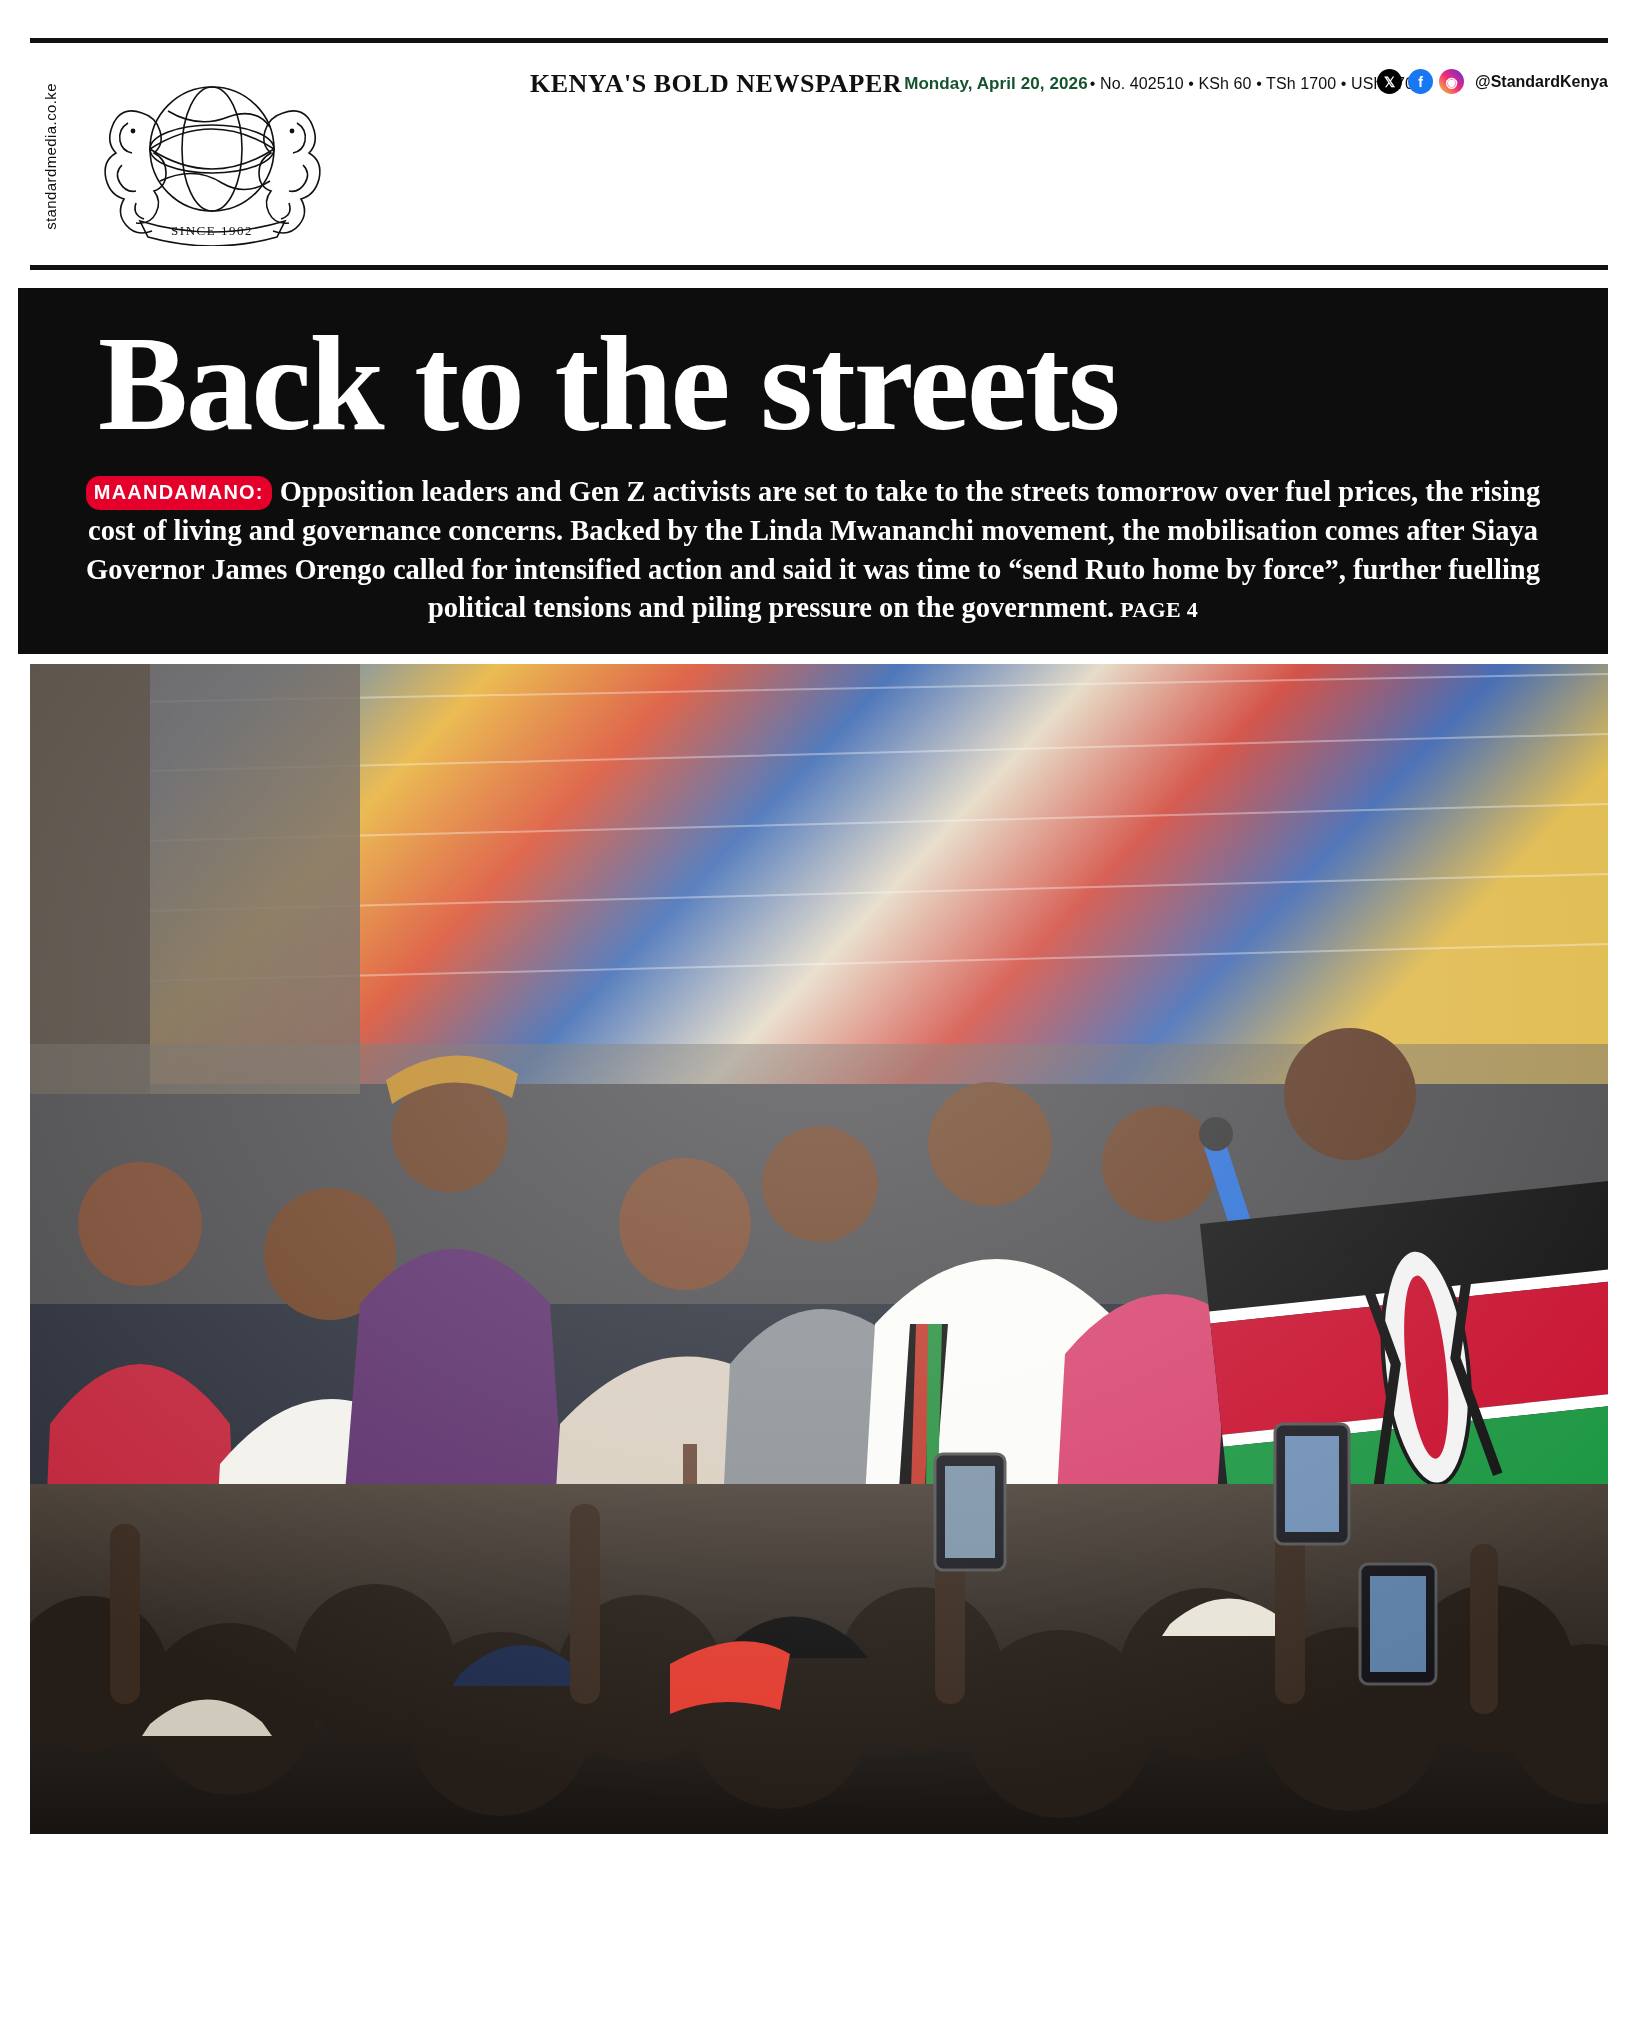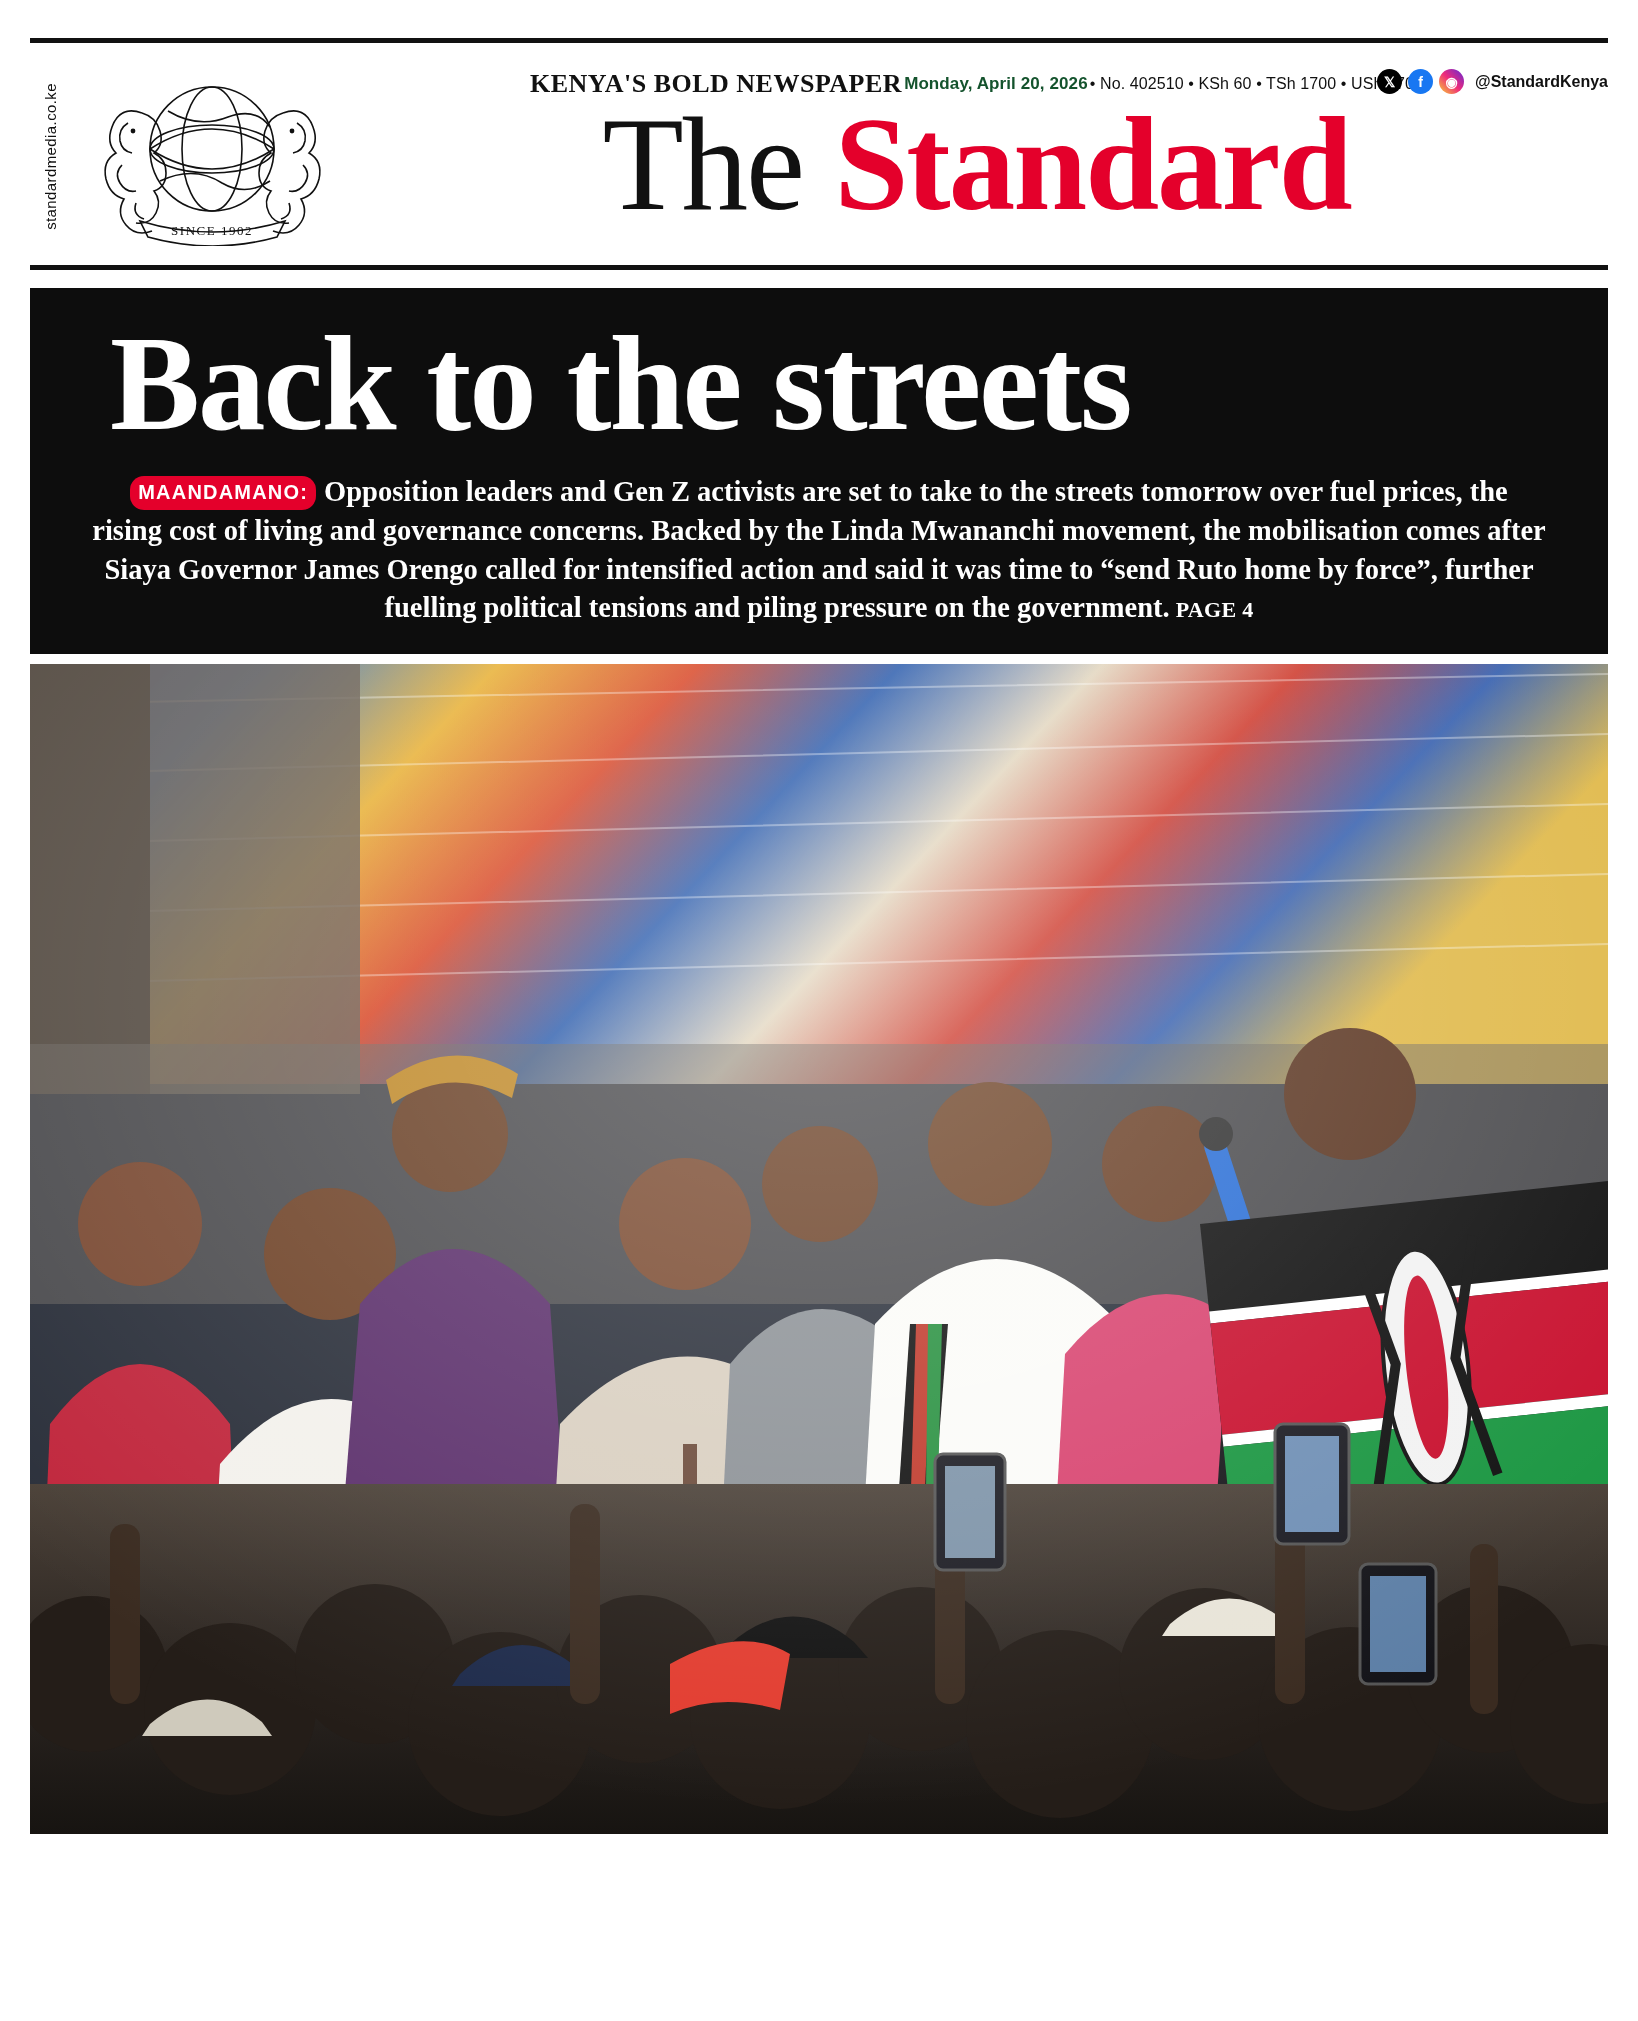--- a/index.html
+++ b/index.html
@@ -126,21 +126,21 @@
     height: 5px;
     background: #111;
     margin-top: 4px;
   }
 
   
   .hero {
     background: #0d0d0d;
     color: #fff;
     padding: 28px 40px 26px 40px;
-    margin: 18px 30px 0 30px;
+    margin: 18px 30px 0 18px;
   }
   .hero h1 {
     font-family: "Liberation Serif", serif;
     font-weight: bold;
     font-size: 135px;
     line-height: 1.0;
     letter-spacing: -2px;
     text-align: left;
     padding-left: 40px;
     margin-bottom: 22px;
@@ -245,25 +245,20 @@
           <span class="strap-meta">• No. 402510 • KSh 60 • TSh 1700 • USh 2700</span>
 
           <div class="socials">
             <span class="s-icon s-x">𝕏</span>
             <span class="s-icon s-fb">f</span>
             <span class="s-icon s-ig">◉</span>
             <span class="s-handle">@StandardKenya</span>
           </div>
         </div>
 
-        <div class="logo-wrap">
-          <div class="logo">
-            <span class="the">The </span><span class="standard">Standard</span>
-          </div>
-        </div>
       </div>
     </div>
 
     <div class="rule-bottom"></div>
   </div>
 
   <div class="hero">
     <h1>Back to the streets</h1>
     <div class="deck">
       <span class="kicker">MAANDAMANO:</span><span>Opposition leaders and Gen Z activists are set to take to the streets tomorrow over fuel prices, the rising cost of living and governance concerns. Backed by the Linda Mwananchi movement, the mobilisation comes after Siaya Governor James Orengo called for intensified action and said it was time to “send Ruto home by force”, further fuelling political tensions and piling pressure on the government.</span><span class="page-ref">PAGE 4</span>

